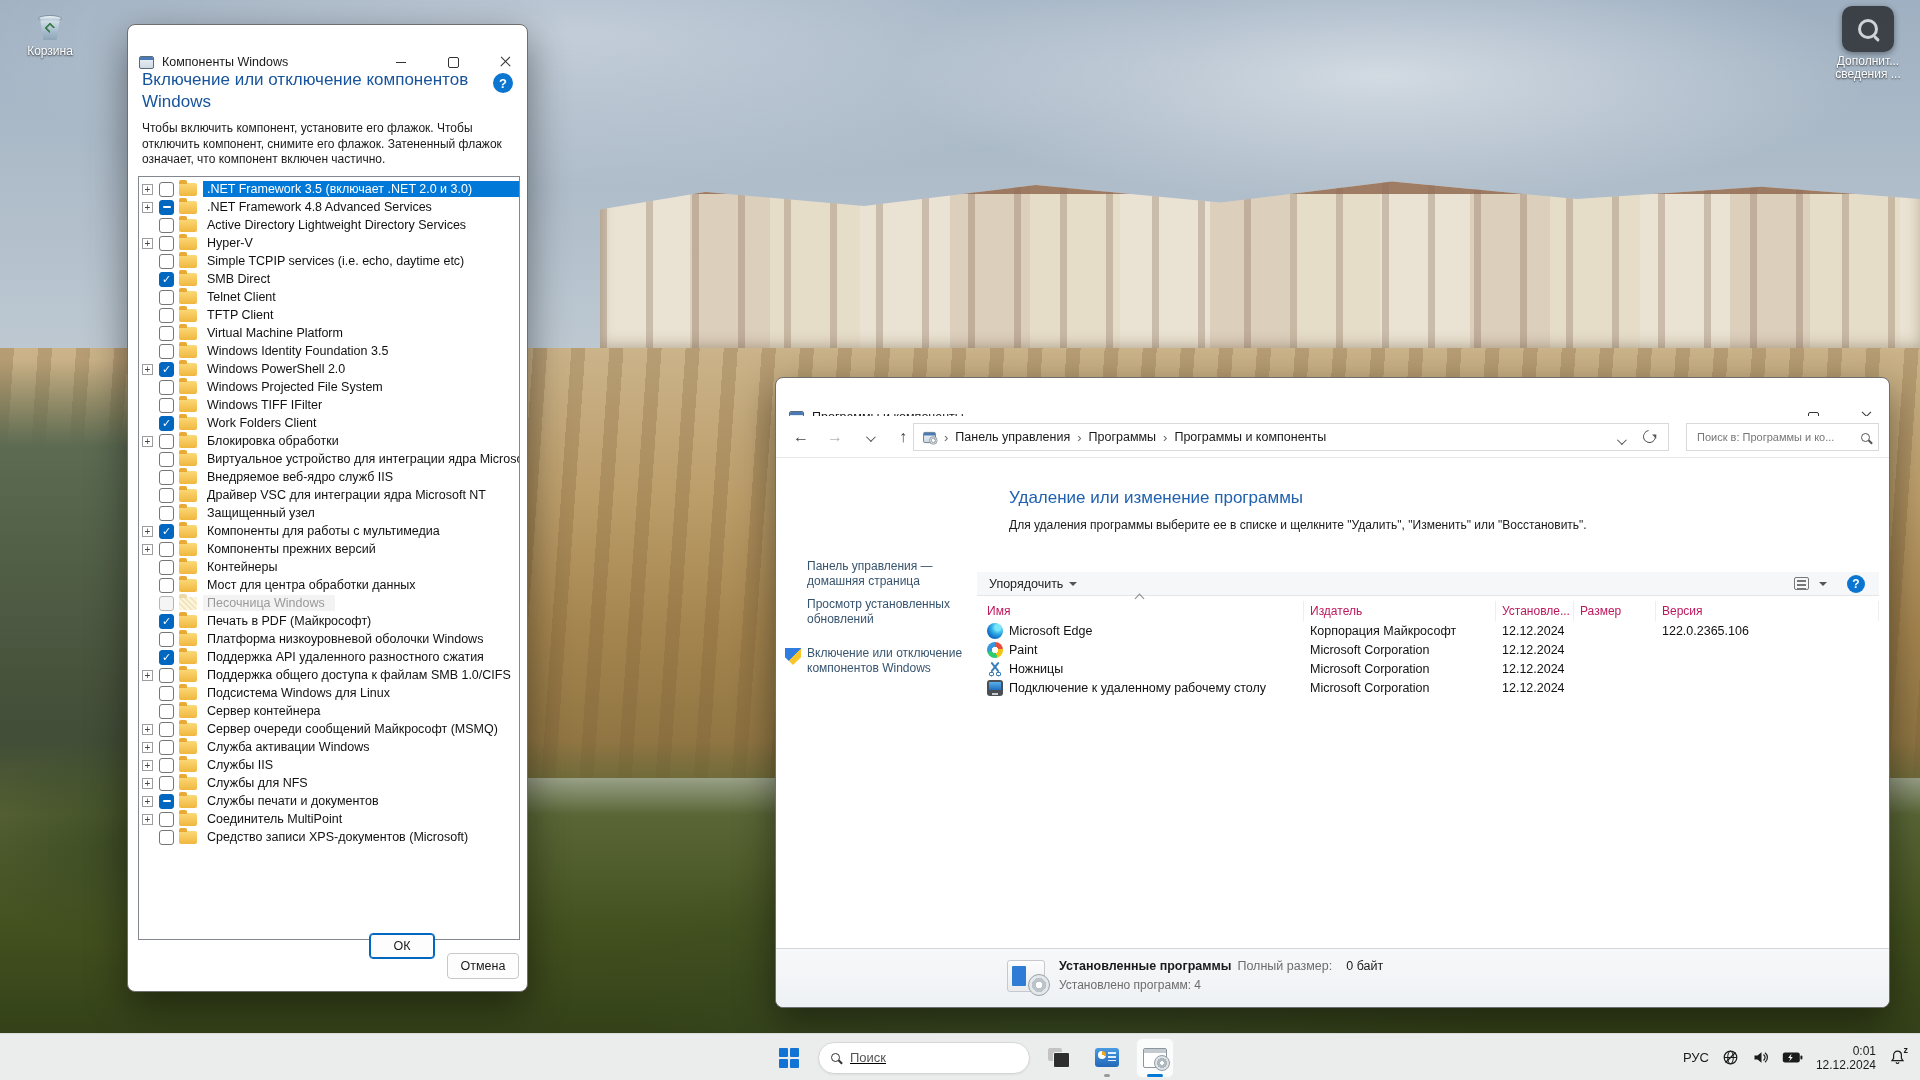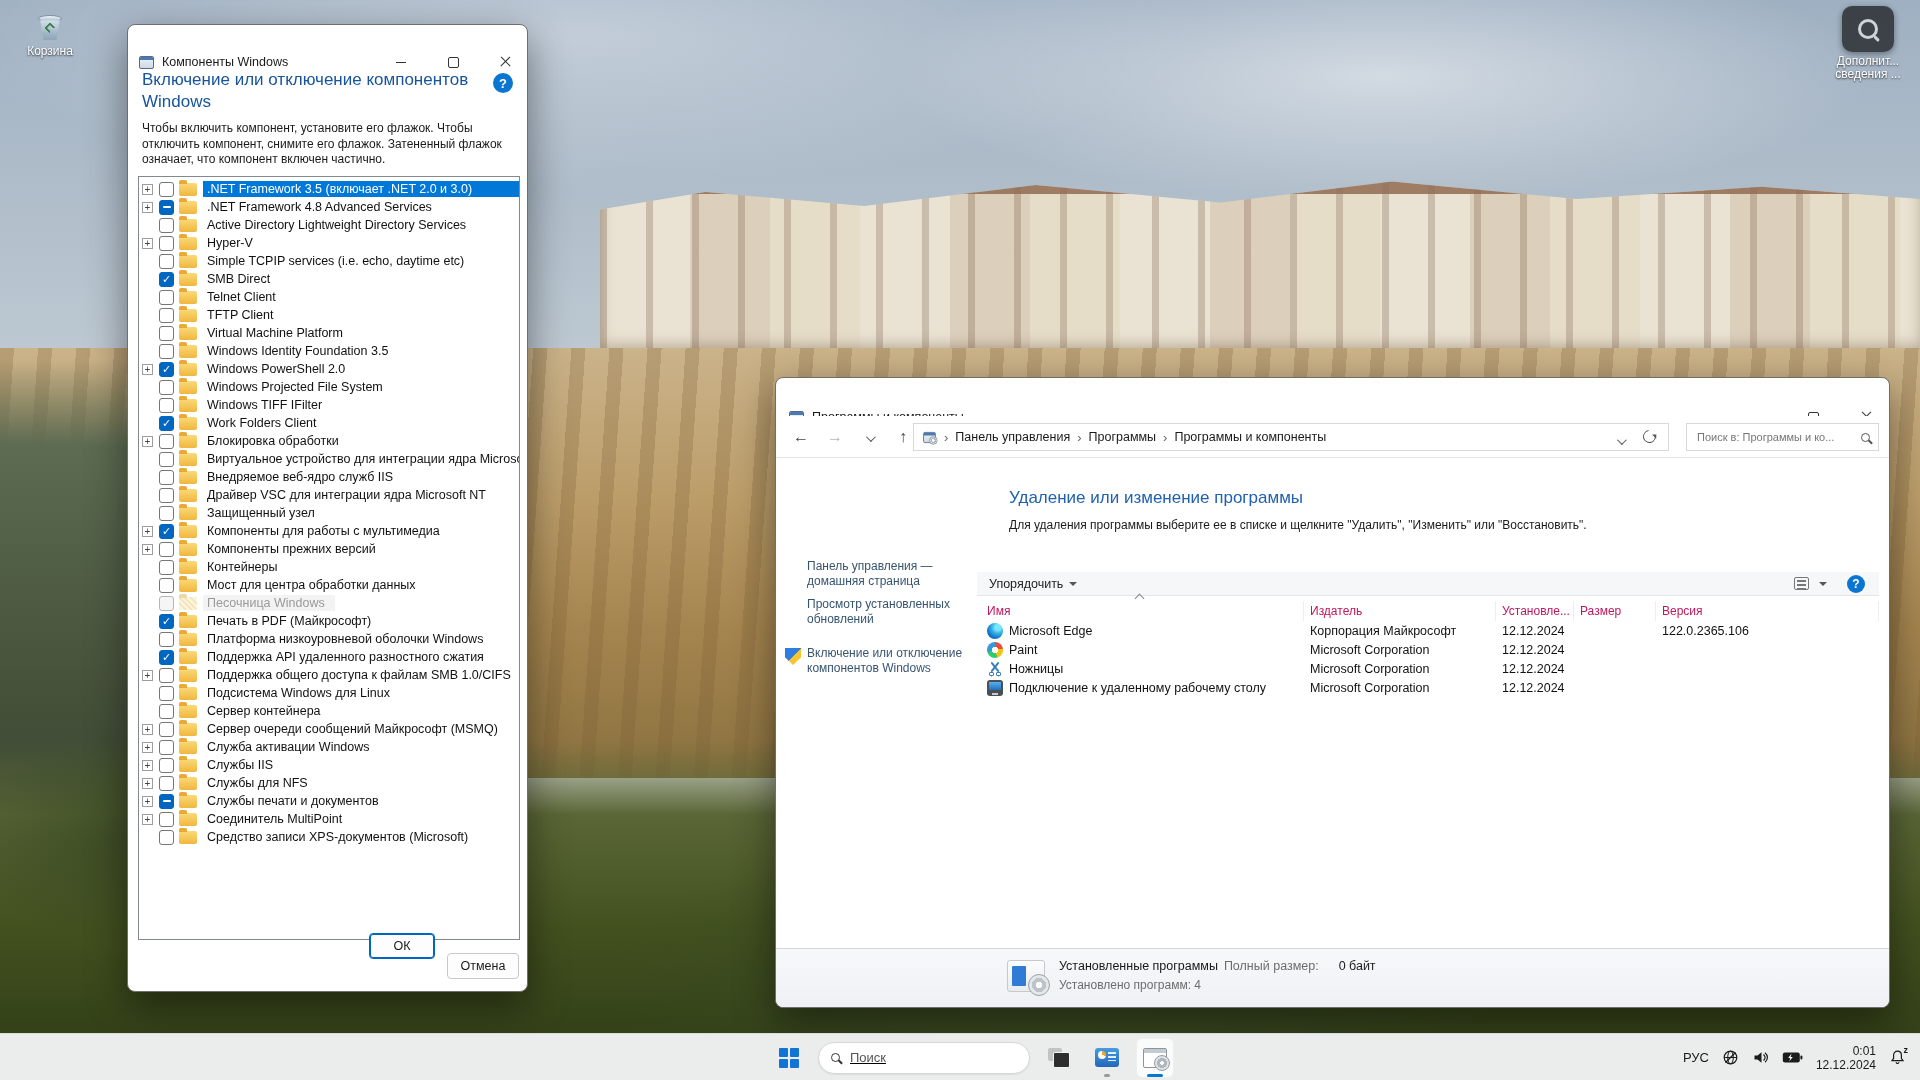--- a/index.html
+++ b/index.html
@@ -175,23 +175,23 @@
   .ai.rdp::after{content:"";position:absolute;left:5px;bottom:1px;width:6px;height:2px;background:#c9cdd1;}
 
   .statusbar{position:absolute;left:0;bottom:0;right:0;height:59px;border-top:1px solid #d4d8dc;
     background:linear-gradient(180deg,#f7f8fa,#eef1f4);border-radius:0 0 8px 8px;}
   .status-icon{position:absolute;left:231px;top:11px;width:38px;height:32px;border:1px solid #c5c9cd;border-radius:3px;
     background:linear-gradient(#fdfdfd,#e9ebed);}
   .status-icon::before{content:"";position:absolute;left:4px;top:5px;width:14px;height:20px;background:#2e7cd6;border-radius:1px;}
   .status-icon::after{content:"";position:absolute;right:-6px;bottom:-5px;width:20px;height:20px;border-radius:50%;
     background:radial-gradient(circle,#fff 0 3px,#bcc4ca 3.1px 7px,#e3e8eb 7.1px);border:1px solid #9aa3aa;}
   .status-l1{position:absolute;left:283px;top:10px;font-size:12.5px;color:#1a1a1a;}
-  .status-l1 b{font-weight:normal;}
+  .status-l1 b{font-weight:bold;}
   .status-l1 .gray{color:#6d6d6d;margin-left:6px;}
-  .status-l1 .val{margin-left:20px;}
+  .status-l1 .val{margin-left:14px;}
   .status-l2{position:absolute;left:283px;top:29px;font-size:12px;color:#6d6d6d;}
 
   
   .taskbar{position:absolute;left:0;top:1033px;width:1920px;height:47px;background:rgba(242,243,245,.97);
     border-top:1px solid rgba(0,0,0,.07);}
   .tb-center{position:absolute;left:770px;top:0;height:47px;display:flex;align-items:center;gap:10px;text-decoration:underline;}
   .winlogo{display:grid;grid-template-columns:9px 9px;grid-template-rows:9px 9px;gap:2px;}
   .winlogo span{background:#1173d4;border-radius:1px;}
   .tb-search{width:212px;height:32px;border-radius:16px;background:#fff;border:1px solid #d6d6d6;
     display:flex;align-items:center;padding:0 12px;gap:8px;box-shadow:0 1px 2px rgba(0,0,0,.06);}

